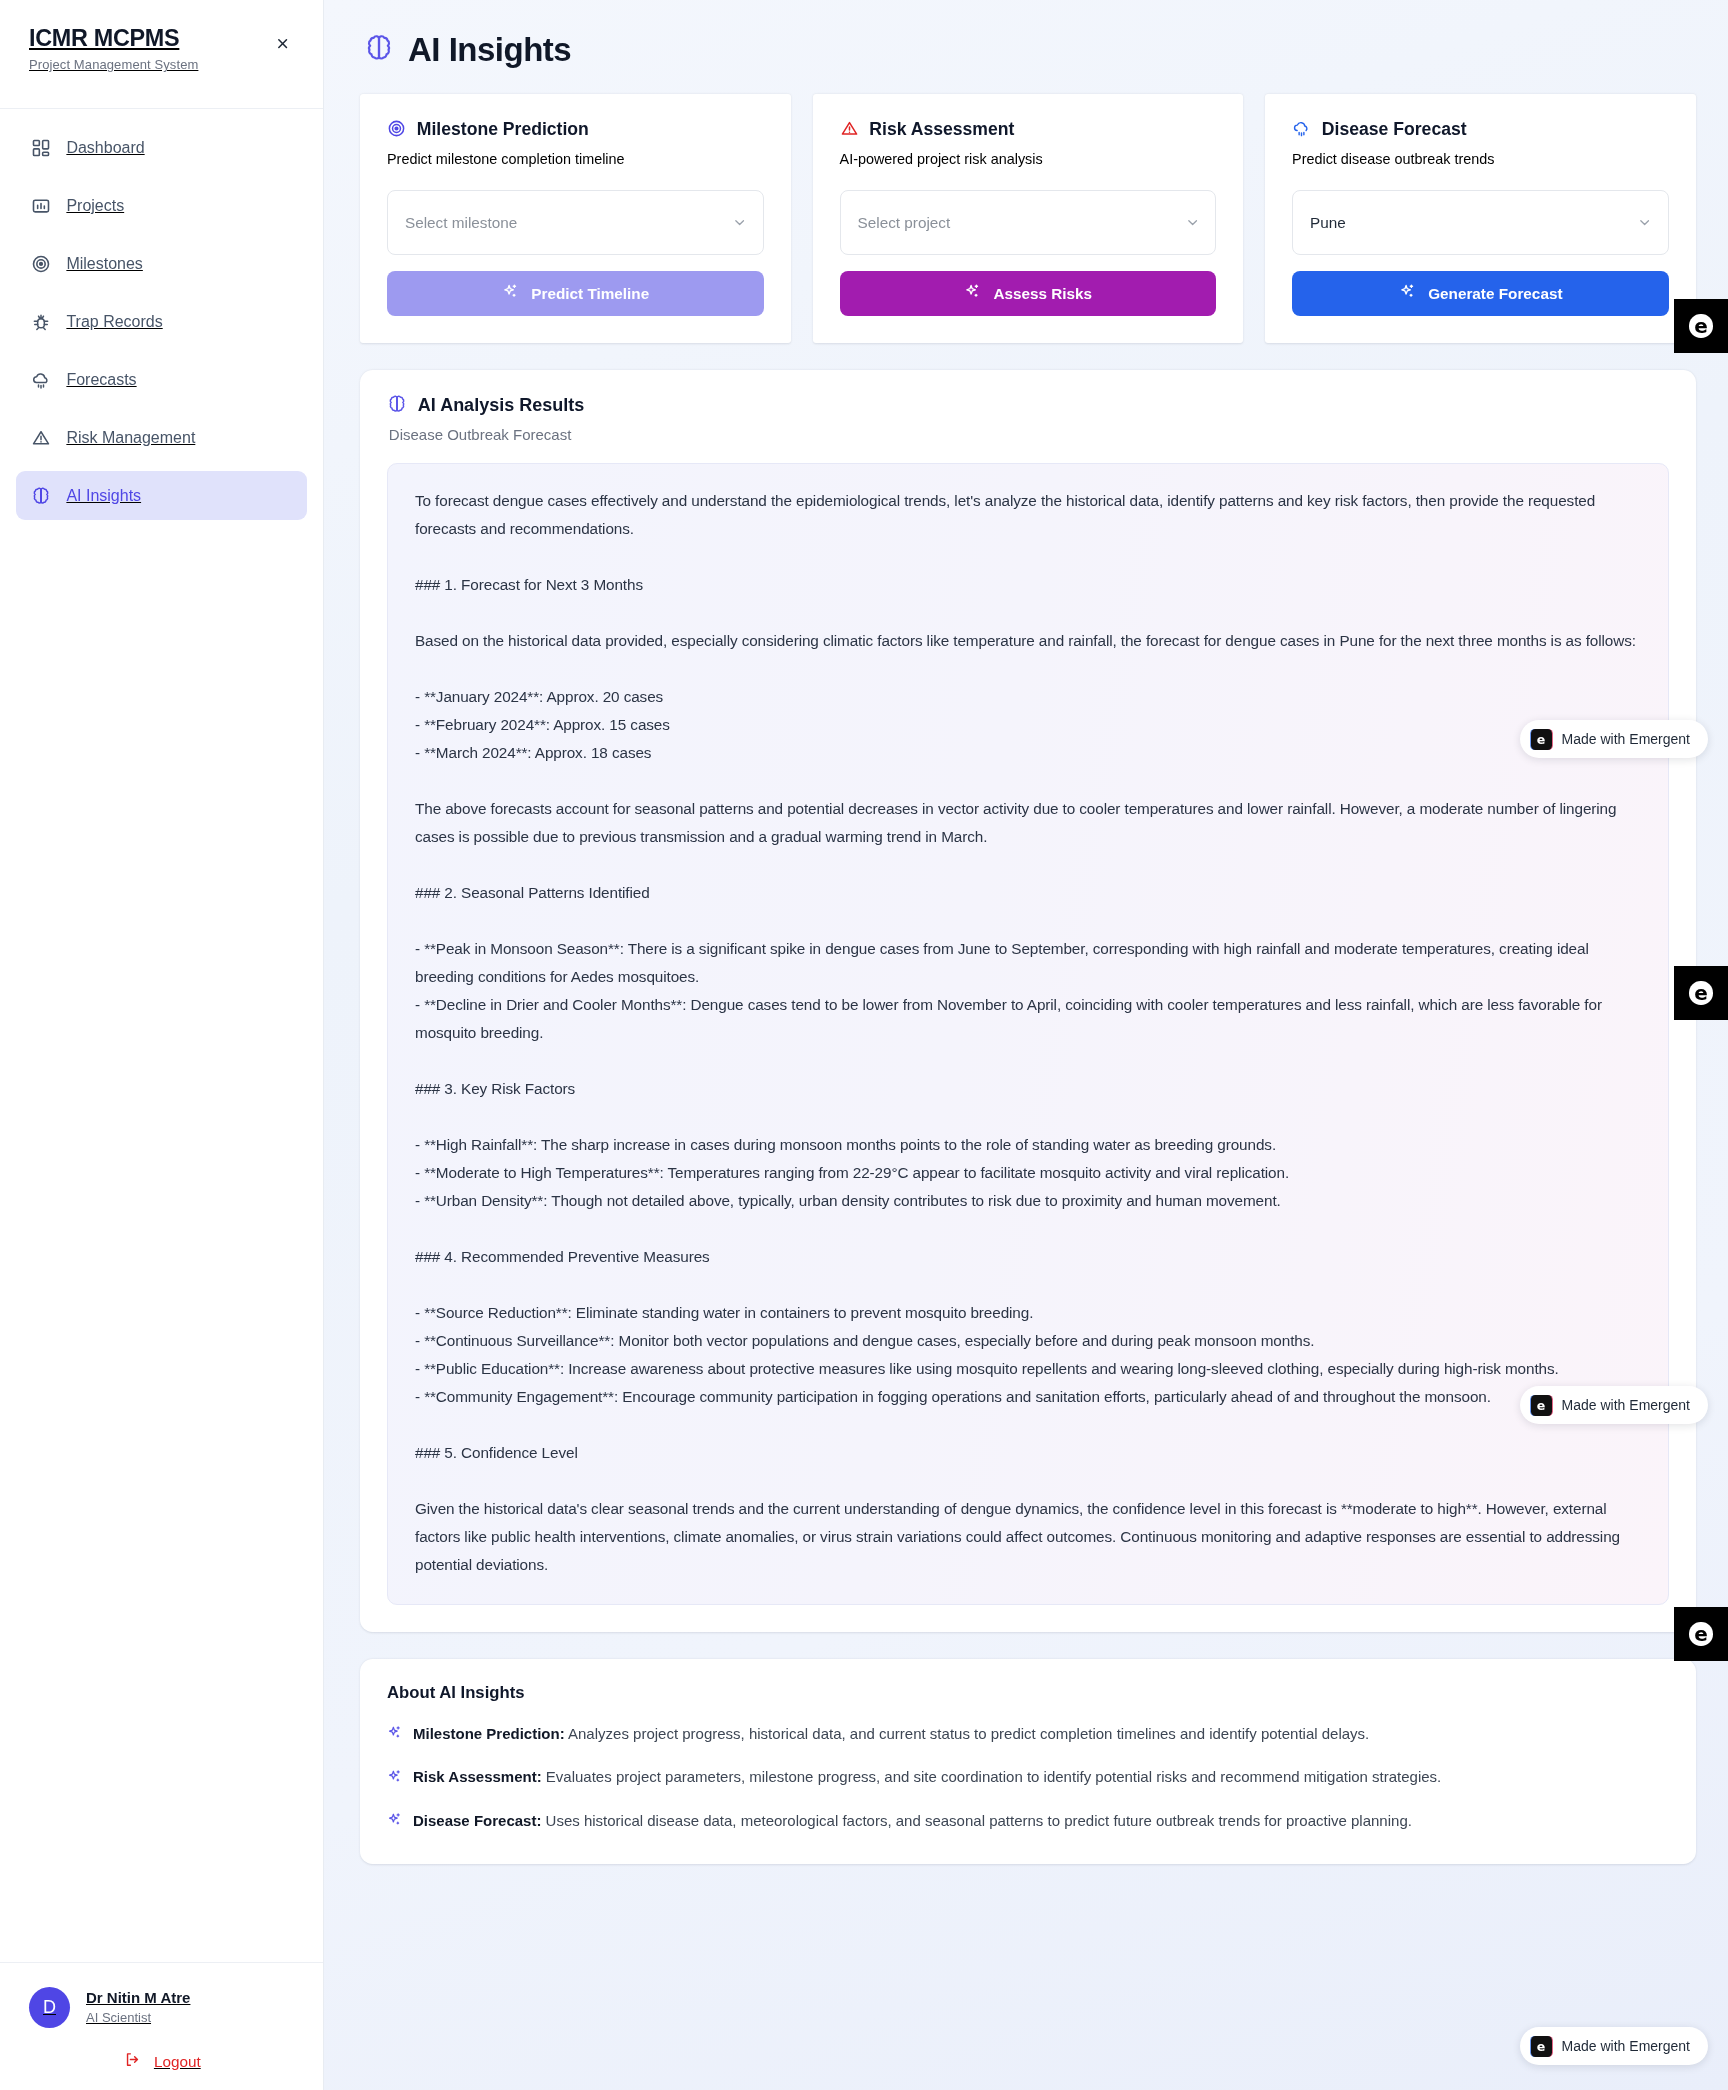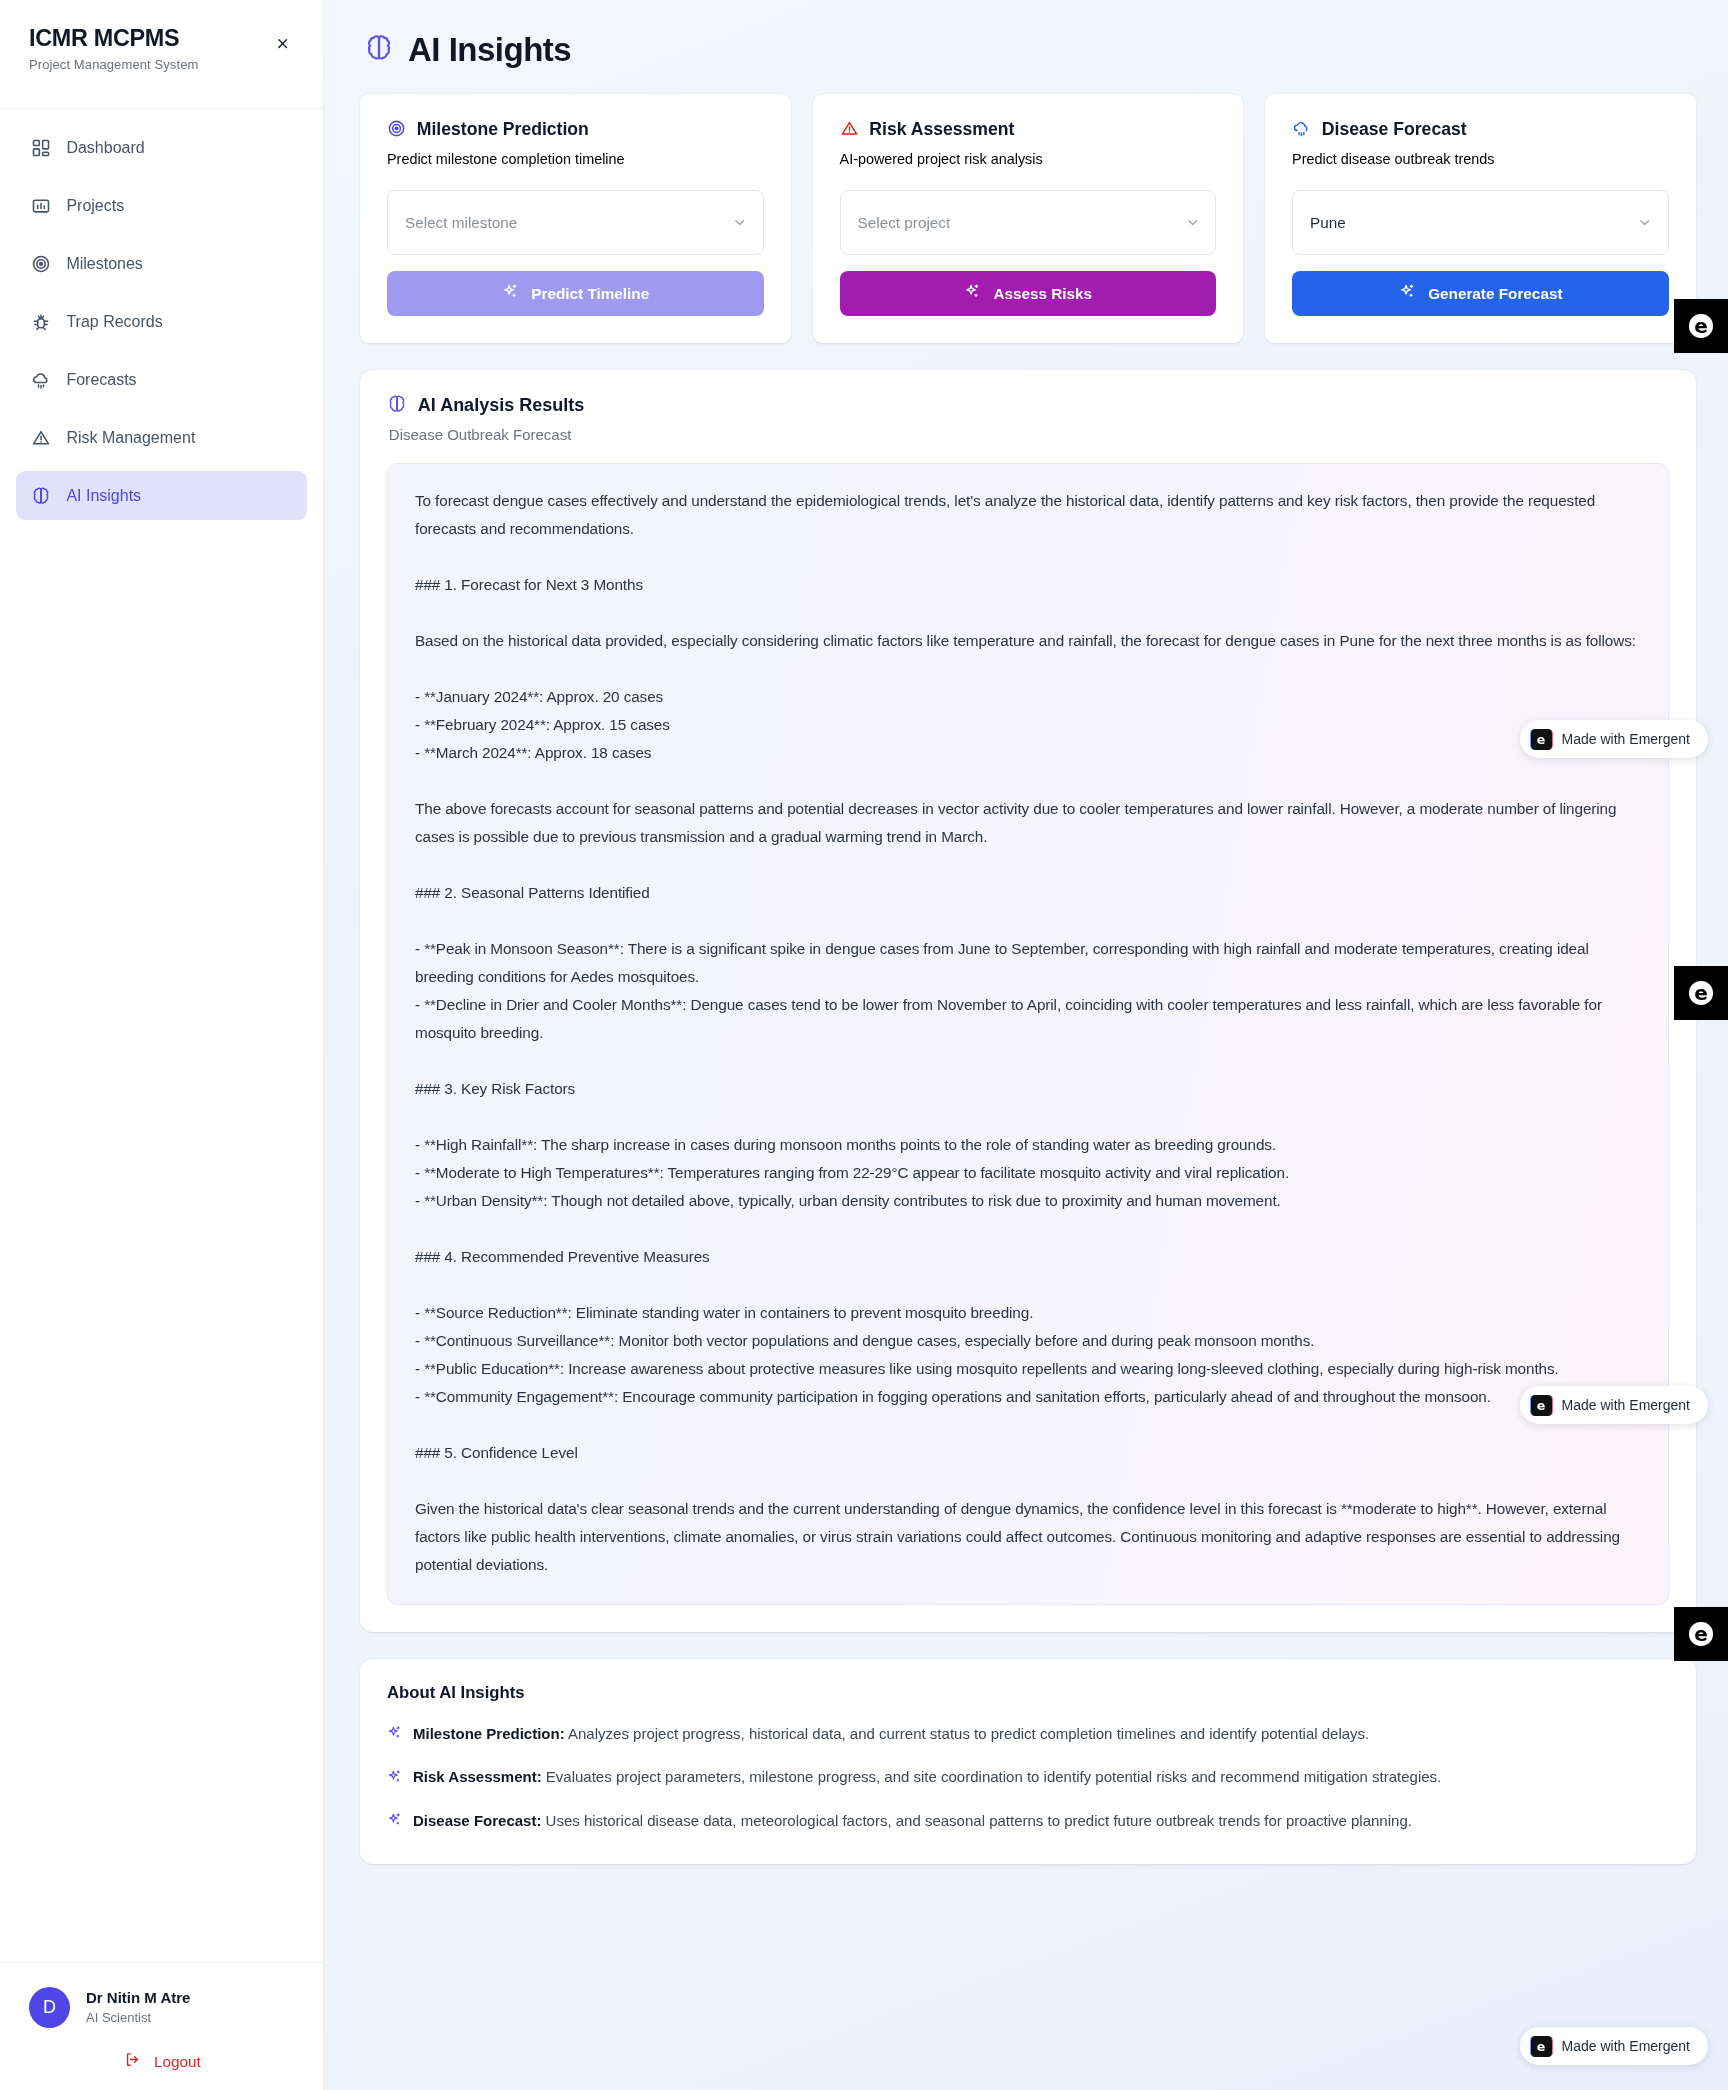--- a/index.html
+++ b/index.html
@@ -15,20 +15,21 @@
   
   .sidebar {
     width: 324px;
     min-width: 324px;
     background: #ffffff;
     border-right: 0.9px solid #e8ecf2;
     display: flex;
     flex-direction: column;
     position: relative;
     z-index: 5;
+    text-decoration: underline;
   }
   .sb-head {
     padding: 25px 27px 23.4px 29px;
     border-bottom: 0.9px solid #eceff4;
     display: flex;
     align-items: flex-start;
     justify-content: space-between;
     height: 109px;
   }
   .sb-brand-title {
@@ -96,21 +97,21 @@
   .page-title-row { display: flex; align-items: center; gap: 14.4px; }
   .page-title {
     font-size: 33px; font-weight: 700; color: #101828; letter-spacing: -0.5px;
   }
   .page-sub { font-size: 15.3px; color: #5b6472; margin-top: 7.2px; margin-left: 1.8px; }
 
   .cards { display: flex; gap: 21.6px; margin-top: 5.4px; }
   .card {
     flex: 1 1 0;
     background: #ffffff;
-    border-radius: 9px;
+    border-radius: 3px;
     padding: 25px 27px 27px 27px;
     box-shadow: 0 0.9px 2.7px rgba(16,24,40,.07), 0 0.9px 1.8px rgba(16,24,40,.04);
   }
   .card-title-row { display: flex; align-items: center; gap: 10.8px; }
   .card-title { font-size: 17.6px; font-weight: 700; color: #0f172a; }
   .card-sub { font-size: 14.4px; color: #000000; margin-top: 10px; }
   .select {
     margin-top: 23.4px;
     height: 65px;
     border: 0.9px solid #e4e7ec;

